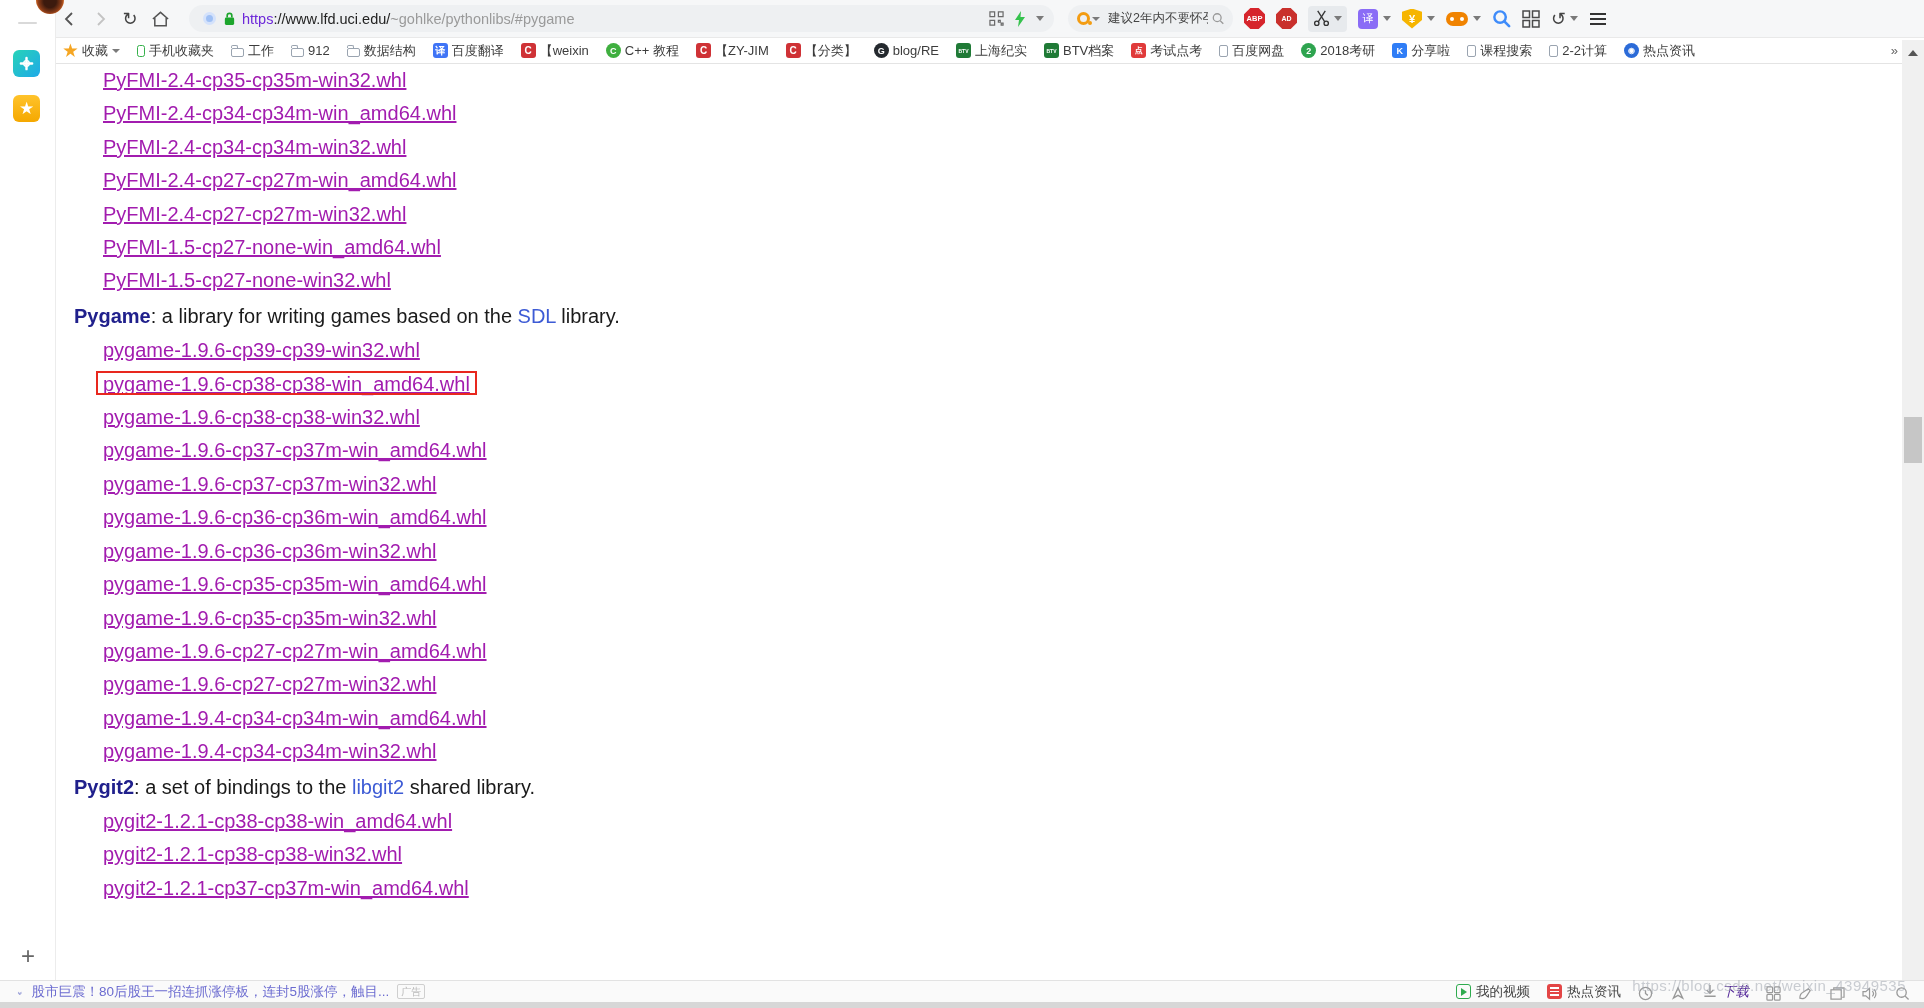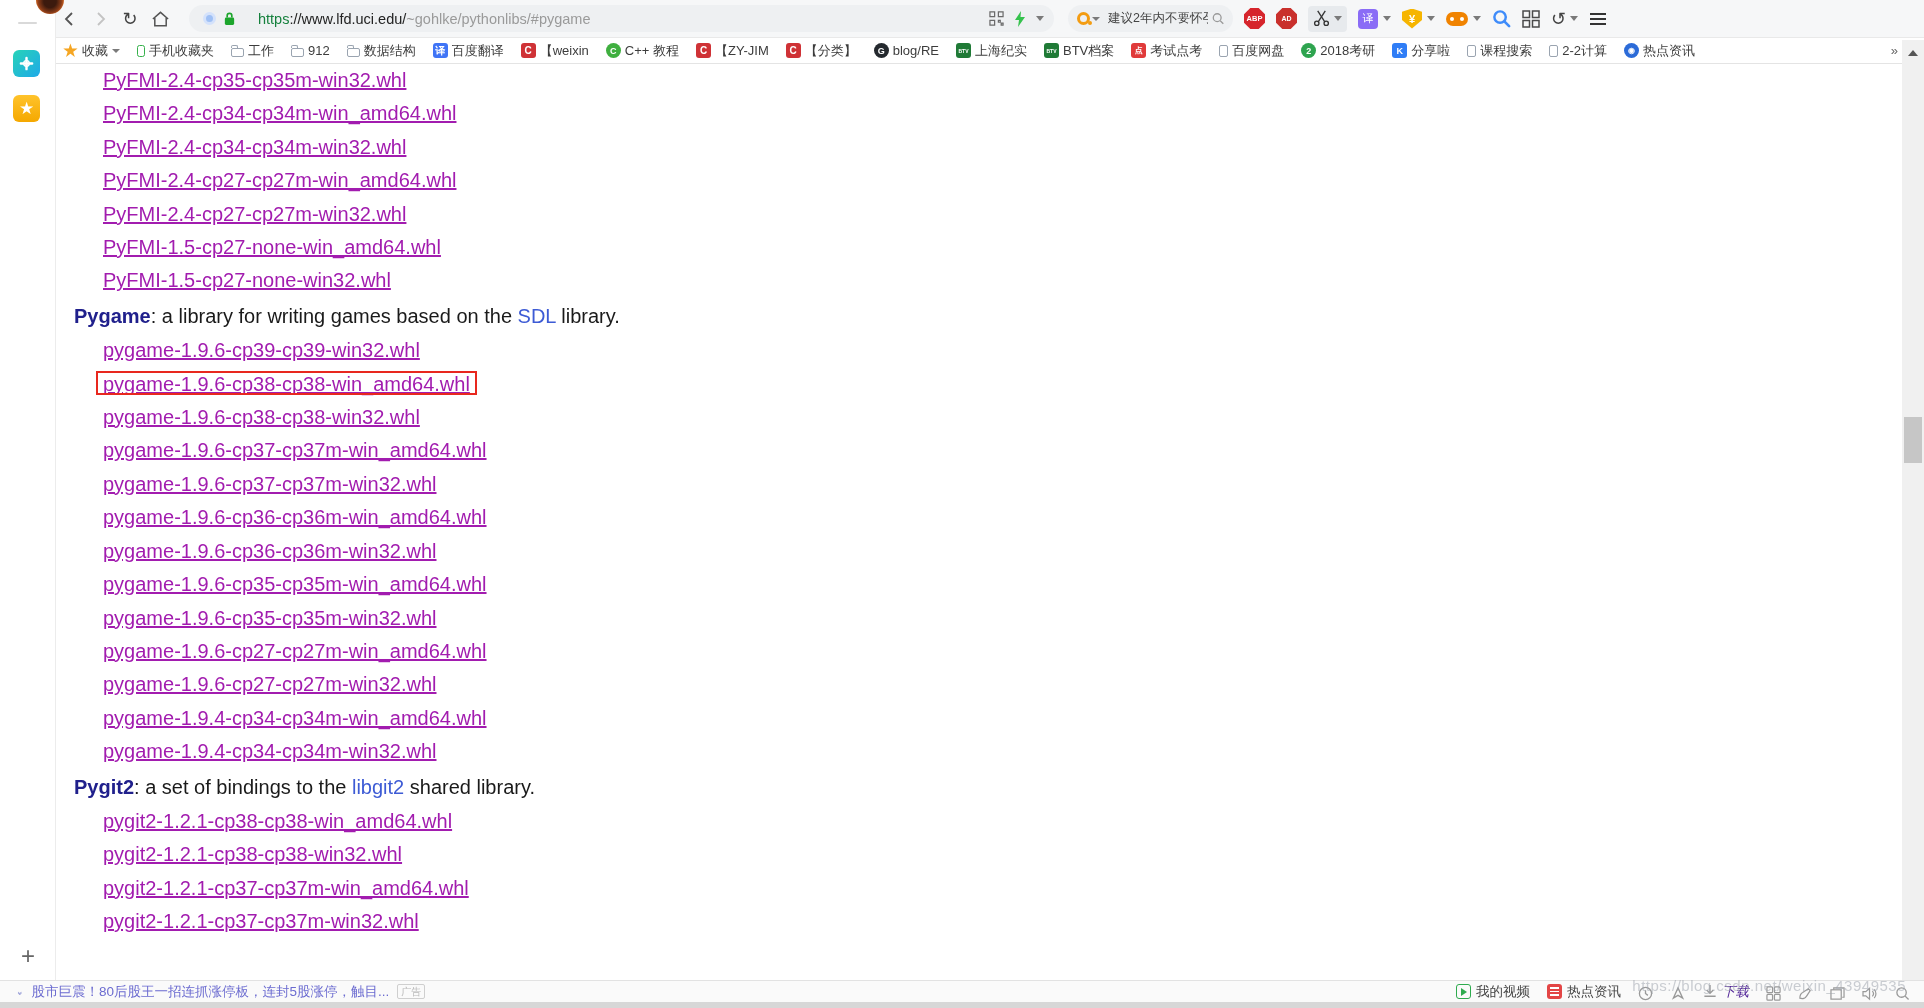--- a/index.html
+++ b/index.html
@@ -16,21 +16,21 @@
   #side-app-star{top:95px;background:linear-gradient(180deg,#ffc32b,#f5a800);font-size:17px;}
   #side-add{left:14px;top:942px;width:28px;height:28px;font-size:24px;color:#666;display:flex;align-items:center;justify-content:center;}
   #left-thumb{left:0;top:208px;width:4px;height:248px;background:#b3b3b3;}
 
   
   #toolbar{left:55px;top:0;right:0;height:37px;background:#f6f7f8;border-bottom:1px solid #e9e9e9;display:flex;align-items:center;z-index:4;}
   .tbtn{width:30px;height:28px;display:flex;align-items:center;justify-content:center;flex:0 0 auto;}
   #url-box{margin-left:14px;width:865px;height:27px;background:#eef0f2;border-radius:14px;display:flex;align-items:center;padding:0 10px;box-sizing:border-box;flex:0 0 auto;}
   #site-dot{width:13px;height:13px;border-radius:50%;background:#9fc0f5;border:3px solid #d4e2fb;box-sizing:border-box;margin:0 7px 0 4px;flex:0 0 auto;}
   #url-text{font-size:14.5px;white-space:nowrap;overflow:hidden;flex:1 1 auto;margin-left:6px;}
-  #url-text .scheme{color:#15803d;margin-left:16px;}
+  #url-text .scheme{color:#6d28d9;}
   #url-text .host{color:#222;}
   #url-text .path{color:#9a9a9a;}
   .url-right{display:flex;align-items:center;gap:10px;margin-left:8px;flex:0 0 auto;}
   #search-box{margin-left:14px;width:165px;height:27px;background:#eef0f2;border-radius:14px;display:flex;align-items:center;padding:0 9px;box-sizing:border-box;flex:0 0 auto;}
   #so-logo{width:13px;height:13px;border-radius:50%;border:3px solid #f39c12;box-sizing:border-box;position:relative;flex:0 0 auto;}
   #so-logo::after{content:"";position:absolute;right:-5px;bottom:-3px;width:4px;height:4px;border-radius:50%;background:#f39c12;}
   #search-text{font-size:12.5px;color:#444;margin:0 4px 0 8px;white-space:nowrap;overflow:hidden;flex:1 1 auto;}
   .caret{width:0;height:0;border-left:4px solid transparent;border-right:4px solid transparent;border-top:5px solid #7a7a7a;display:inline-block;flex:0 0 auto;}
   .ext{display:flex;align-items:center;margin-left:11px;flex:0 0 auto;}
   .oct{width:21px;height:21px;display:flex;align-items:center;justify-content:center;color:#fff;font-weight:bold;background:#d6252c;
@@ -366,21 +366,20 @@
       <div class="row"><a class="whl">pygame-1.9.4-cp34-cp34m-win32.whl</a></div>
     </div>
 
   <p class="section-p"><span class="section-name">Pygit2</span><span>: a set of bindings to the </span><span class="inline-link">libgit2</span><span> shared library.</span></p>
 
   <div class="plist">
 
   <div class="row"><a class="whl">pygit2-1.2.1-cp38-cp38-win_amd64.whl</a></div>
       <div class="row"><a class="whl">pygit2-1.2.1-cp38-cp38-win32.whl</a></div>
       <div class="row"><a class="whl">pygit2-1.2.1-cp37-cp37m-win_amd64.whl</a></div>
-      <div class="row"><a class="whl">pygit2-1.2.1-cp37-cp37m-win32.whl</a></div>
     </div>
 </div>
 
 <div id="scroll-track" class="abs">
   <div id="scroll-up"></div>
   <div id="scroll-thumb"></div>
 </div>
 
 <div id="statusbar" class="abs">
   <div id="status-left">

